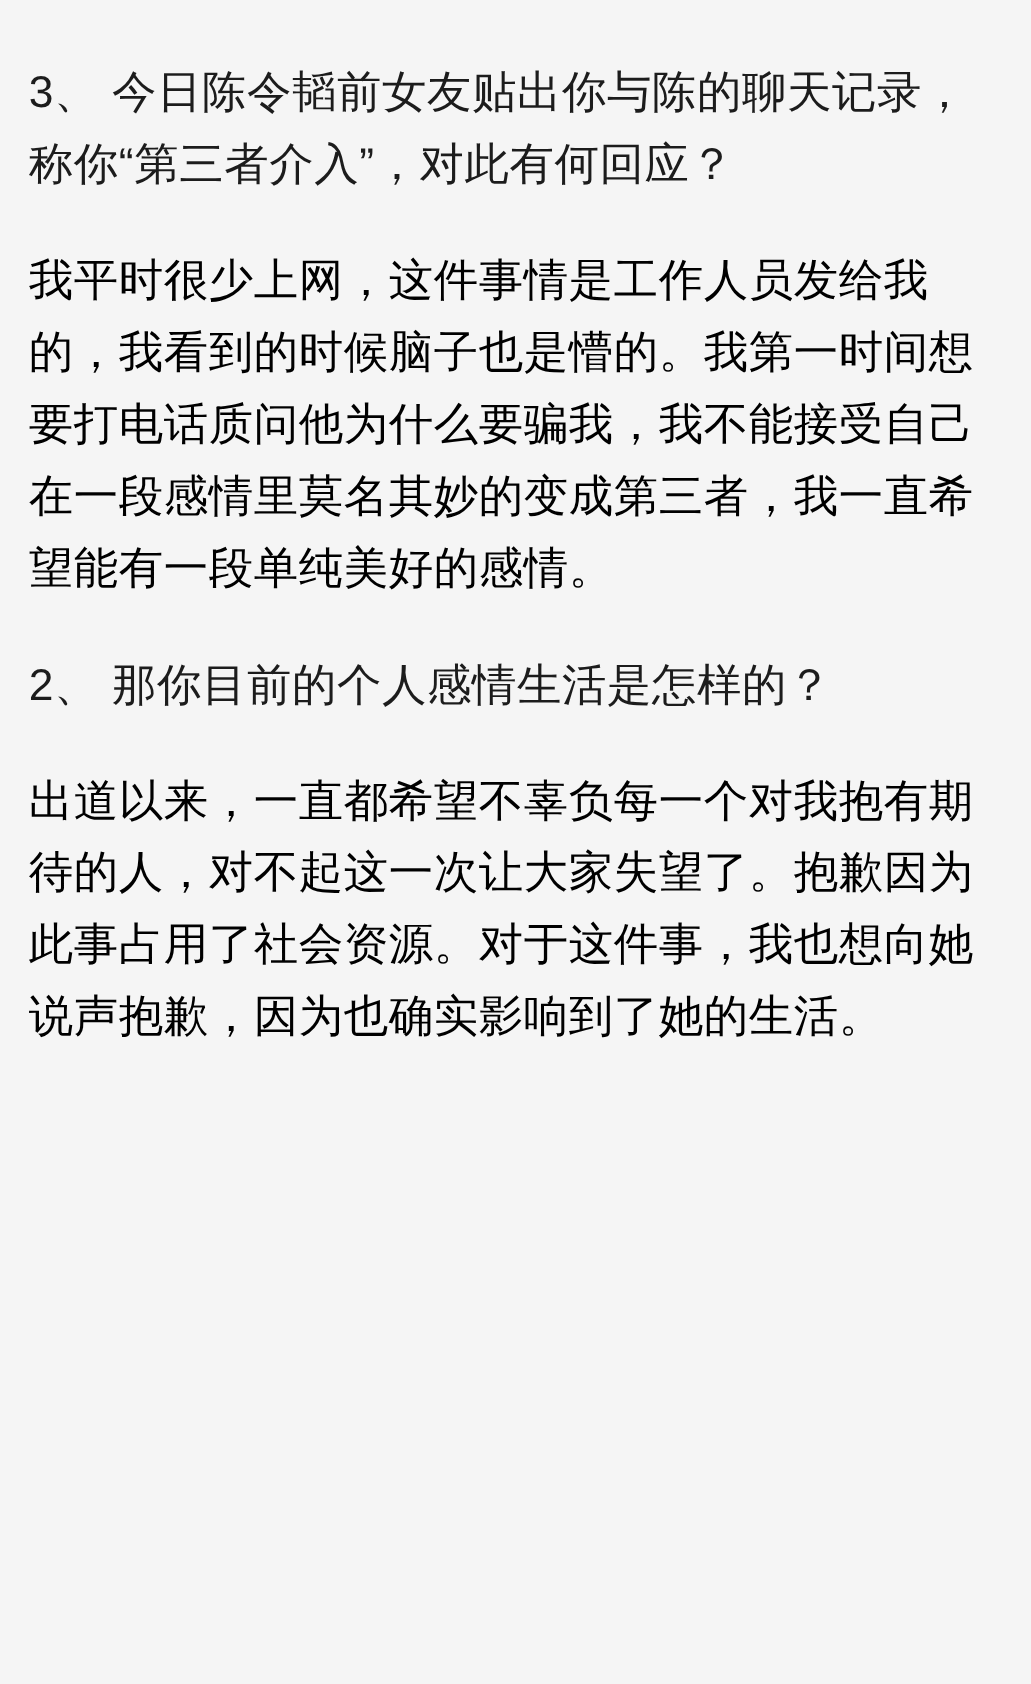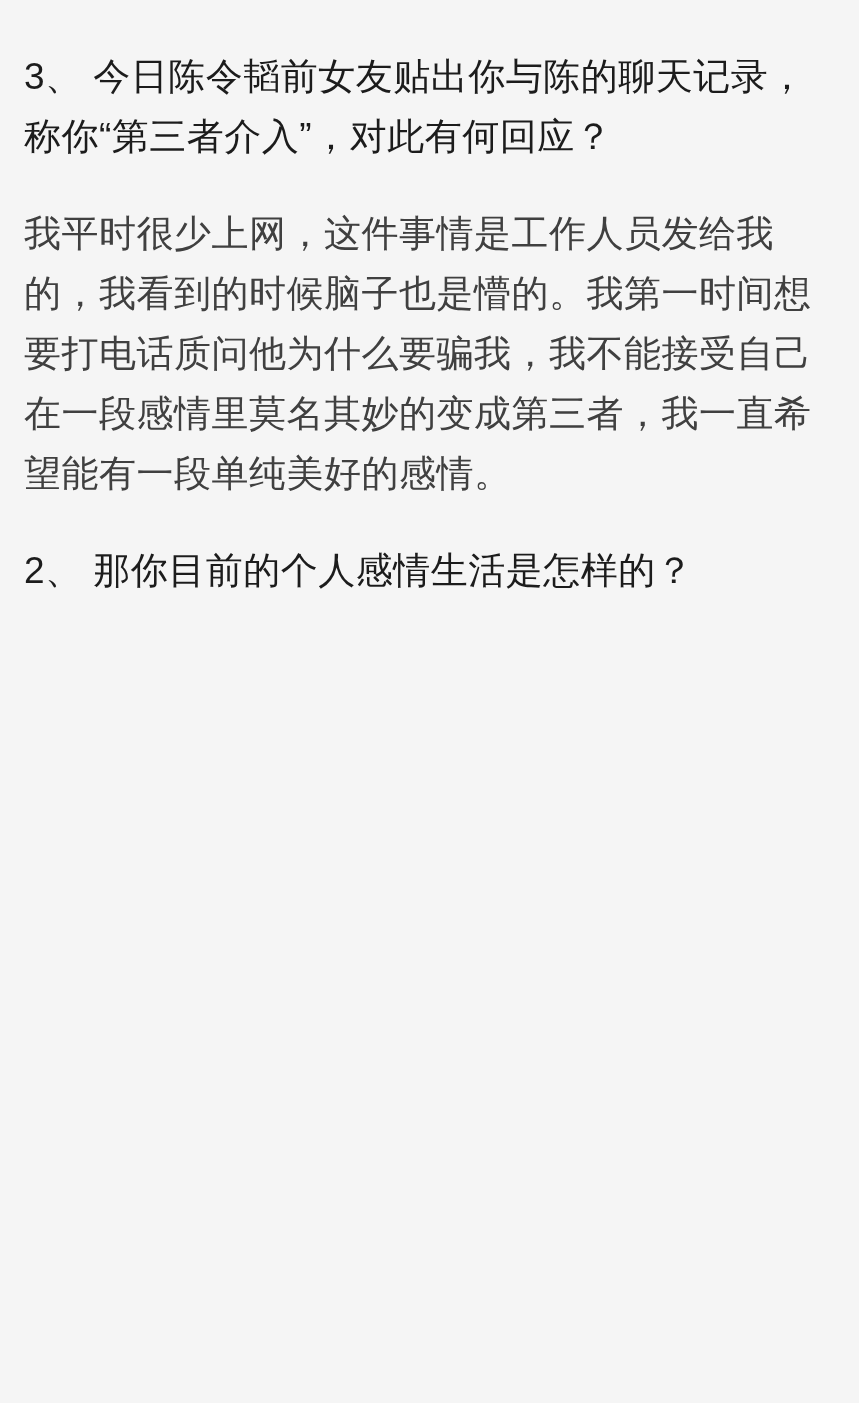--- a/index.html
+++ b/index.html
@@ -31,21 +31,21 @@
     line-height: 1.62;
     letter-spacing: 0.5px;
     color: #1c1c1c;
     font-weight: 400;
     white-space: pre-wrap;
   }
   .a {
     font-size: 37px;
     line-height: 1.62;
     letter-spacing: 0.5px;
-    color: #404040;
+    color: #000000;
     font-weight: 400;
     white-space: pre-wrap;
   }
 </style>
 </head>
 <body>
 
 <div class="page">
 
   <div class="block">
@@ -55,14 +55,17 @@
   <div class="block">
     <p class="a">我平时很少上网，这件事情是工作人员发给我的，我看到的时候脑子也是懵的。我第一时间想要打电话质问他为什么要骗我，我不能接受自己在一段感情里莫名其妙的变成第三者，我一直希望能有一段单纯美好的感情。</p>
   </div>
 
   <div class="block">
     <p class="q">2、 那你目前的个人感情生活是怎样的？</p>
   </div>
 
 
 
+  <div class="block">
+    <p class="a">出道以来，一直都希望不辜负每一个对我抱有期待的人，对不起这一次让大家失望了。抱歉因为此事占用了社会资源。对于这件事，我也想向她说声抱歉，因为也确实影响到了她的生活。</p>
+  </div>
 
 </div>
 
 </body></html>

